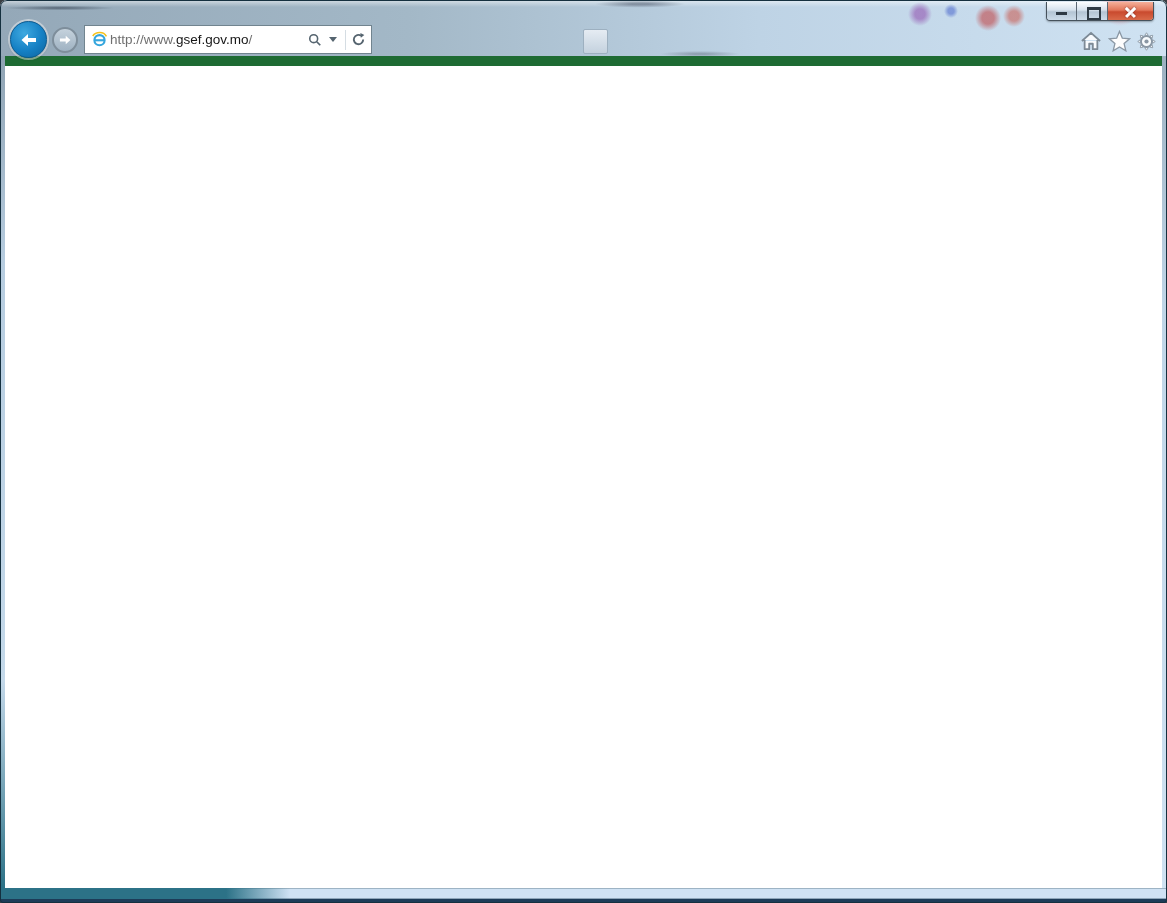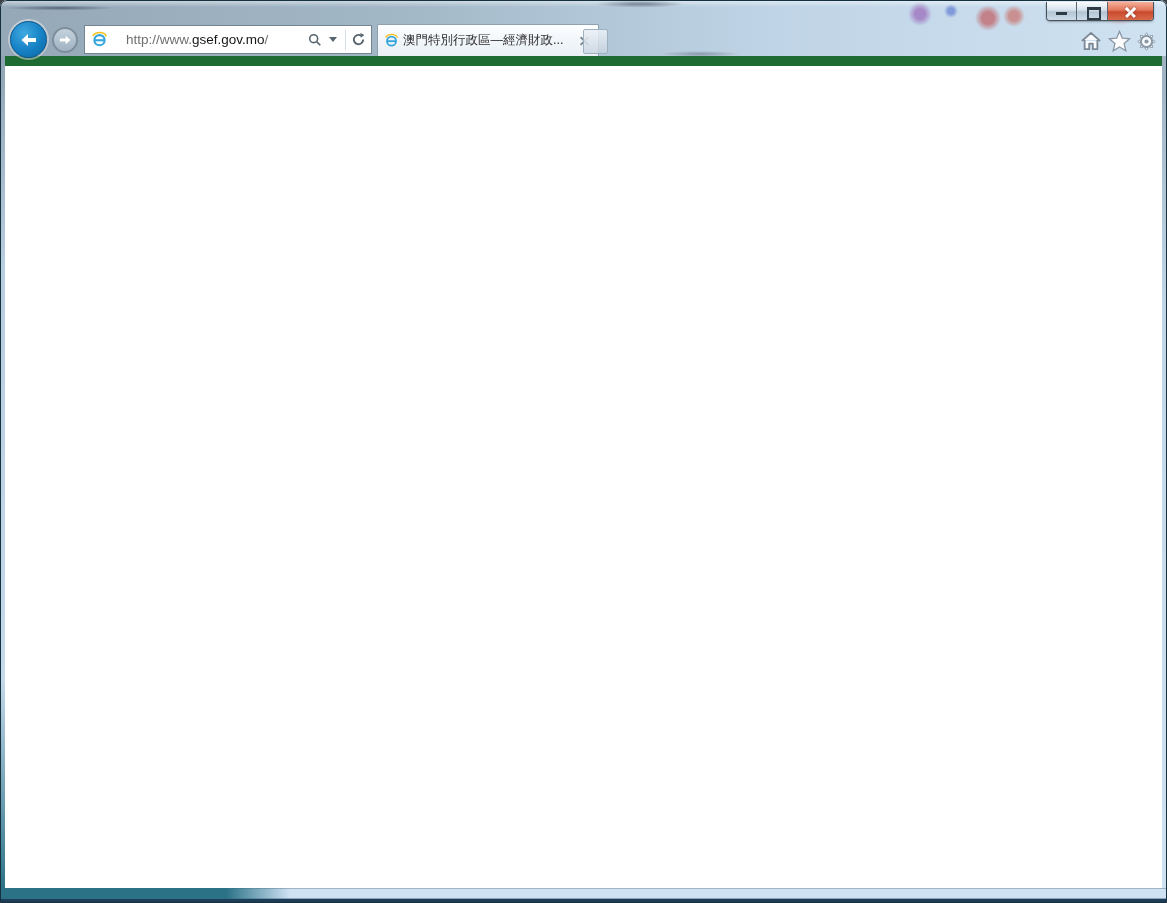--- a/index.html
+++ b/index.html
@@ -39,21 +39,21 @@
     background:radial-gradient(circle at 38% 32%, #3fa9e0 0%, #1580c4 55%, #0e639c 100%);
     border:1px solid #0b5d95; box-shadow:0 0 0 2px rgba(255,255,255,.45), 0 1px 3px rgba(0,0,0,.4); cursor:pointer; }
   #fwd-btn { position:absolute; left:52px; top:27px; width:26px; height:26px; border-radius:50%; z-index:8;
     background:linear-gradient(180deg, rgba(235,242,248,.55), rgba(170,188,204,.45));
     border:2px solid #7e8e9b; cursor:pointer; }
   #back-btn svg, #fwd-btn svg { position:absolute; inset:0; margin:auto; display:block; }
 
   
   #address-bar { position:absolute; left:84px; top:25px; width:288px; height:29px; background:#fff;
     border:1px solid #71848f; display:flex; align-items:center; padding:0 4px 0 6px; z-index:7; cursor:text; }
-  #address-bar .url { font-size:13.5px; white-space:nowrap; margin-left:18px; flex:1; overflow:hidden; }
+  #address-bar .url { font-size:13.5px; white-space:nowrap; margin-left:2px; flex:1; overflow:hidden; }
   .url-dim { color:#6f6f6f; } .url-domain { color:#161616; }
   .addr-icon { display:flex; align-items:center; justify-content:center; width:18px; height:22px; cursor:pointer; }
   .caret-down { width:0; height:0; border-left:4px solid transparent; border-right:4px solid transparent; border-top:5px solid #55646f; }
   .addr-sep { width:1px; height:20px; background:#d5dde3; margin:0 3px; }
 
   
   #tab { position:absolute; left:377px; top:24px; width:222px; height:32px; z-index:7;
     background:linear-gradient(180deg,#fdfeff 0%,#f2f6fa 50%,#e9eff5 100%);
     border:1px solid #8fa0ae; border-bottom:none; border-radius:2px 2px 0 0;
     display:flex; align-items:center; padding:0 6px; cursor:pointer; }
@@ -264,29 +264,20 @@
       </div>
     <div class="addr-sep"></div>
     <div class="addr-icon">
       <svg width="15" height="15" viewBox="0 0 16 16">
           <path d="M13 8 A5 5 0 1 1 10.8 3.9" fill="none" stroke="#55646f" stroke-width="2"></path>
           <path d="M10 1 L14.2 3.2 L10.5 6.2 Z" fill="#55646f"></path>
         </svg>
     </div>
   </div>
 
-  <div id="tab">
-    <svg width="15" height="15" viewBox="0 0 24 24">
-      <circle cx="12" cy="13" r="7.2" fill="none" stroke="#35a6dd" stroke-width="3"></circle>
-      <rect x="5" y="11.6" width="14.4" height="3" fill="#35a6dd"></rect>
-      <path d="M2.5 7 C7 0.5, 18 0.5, 21.8 7.5" fill="none" stroke="#f5c21d" stroke-width="2.2"></path>
-    </svg>
-    <span class="tab-title">澳門特別行政區—經濟財政... </span>
-    <span id="tab-close"></span>
-  </div>
   <div id="newtab-btn"></div>
 
   <div class="chrome-icon" id="home-icon">
     <svg width="22" height="20" viewBox="0 0 24 22">
         <path d="M2 11 L12 2 L22 11 M5 10 L5 20 L10 20 L10 14 L14 14 L14 20 L19 20 L19 10" fill="rgba(255,255,255,.85)" stroke="#7d8a96" stroke-width="2" stroke-linejoin="round"></path>
       </svg>
   </div>
   <div class="chrome-icon" id="star-icon">
     <svg width="23" height="22" viewBox="0 0 24 23">
         <path d="M12 1.5 L15 8.6 L22.6 9.2 L16.8 14.2 L18.6 21.7 L12 17.7 L5.4 21.7 L7.2 14.2 L1.4 9.2 L9 8.6 Z" fill="#fdfdfd" stroke="#8a97a4" stroke-width="1.4"></path>

